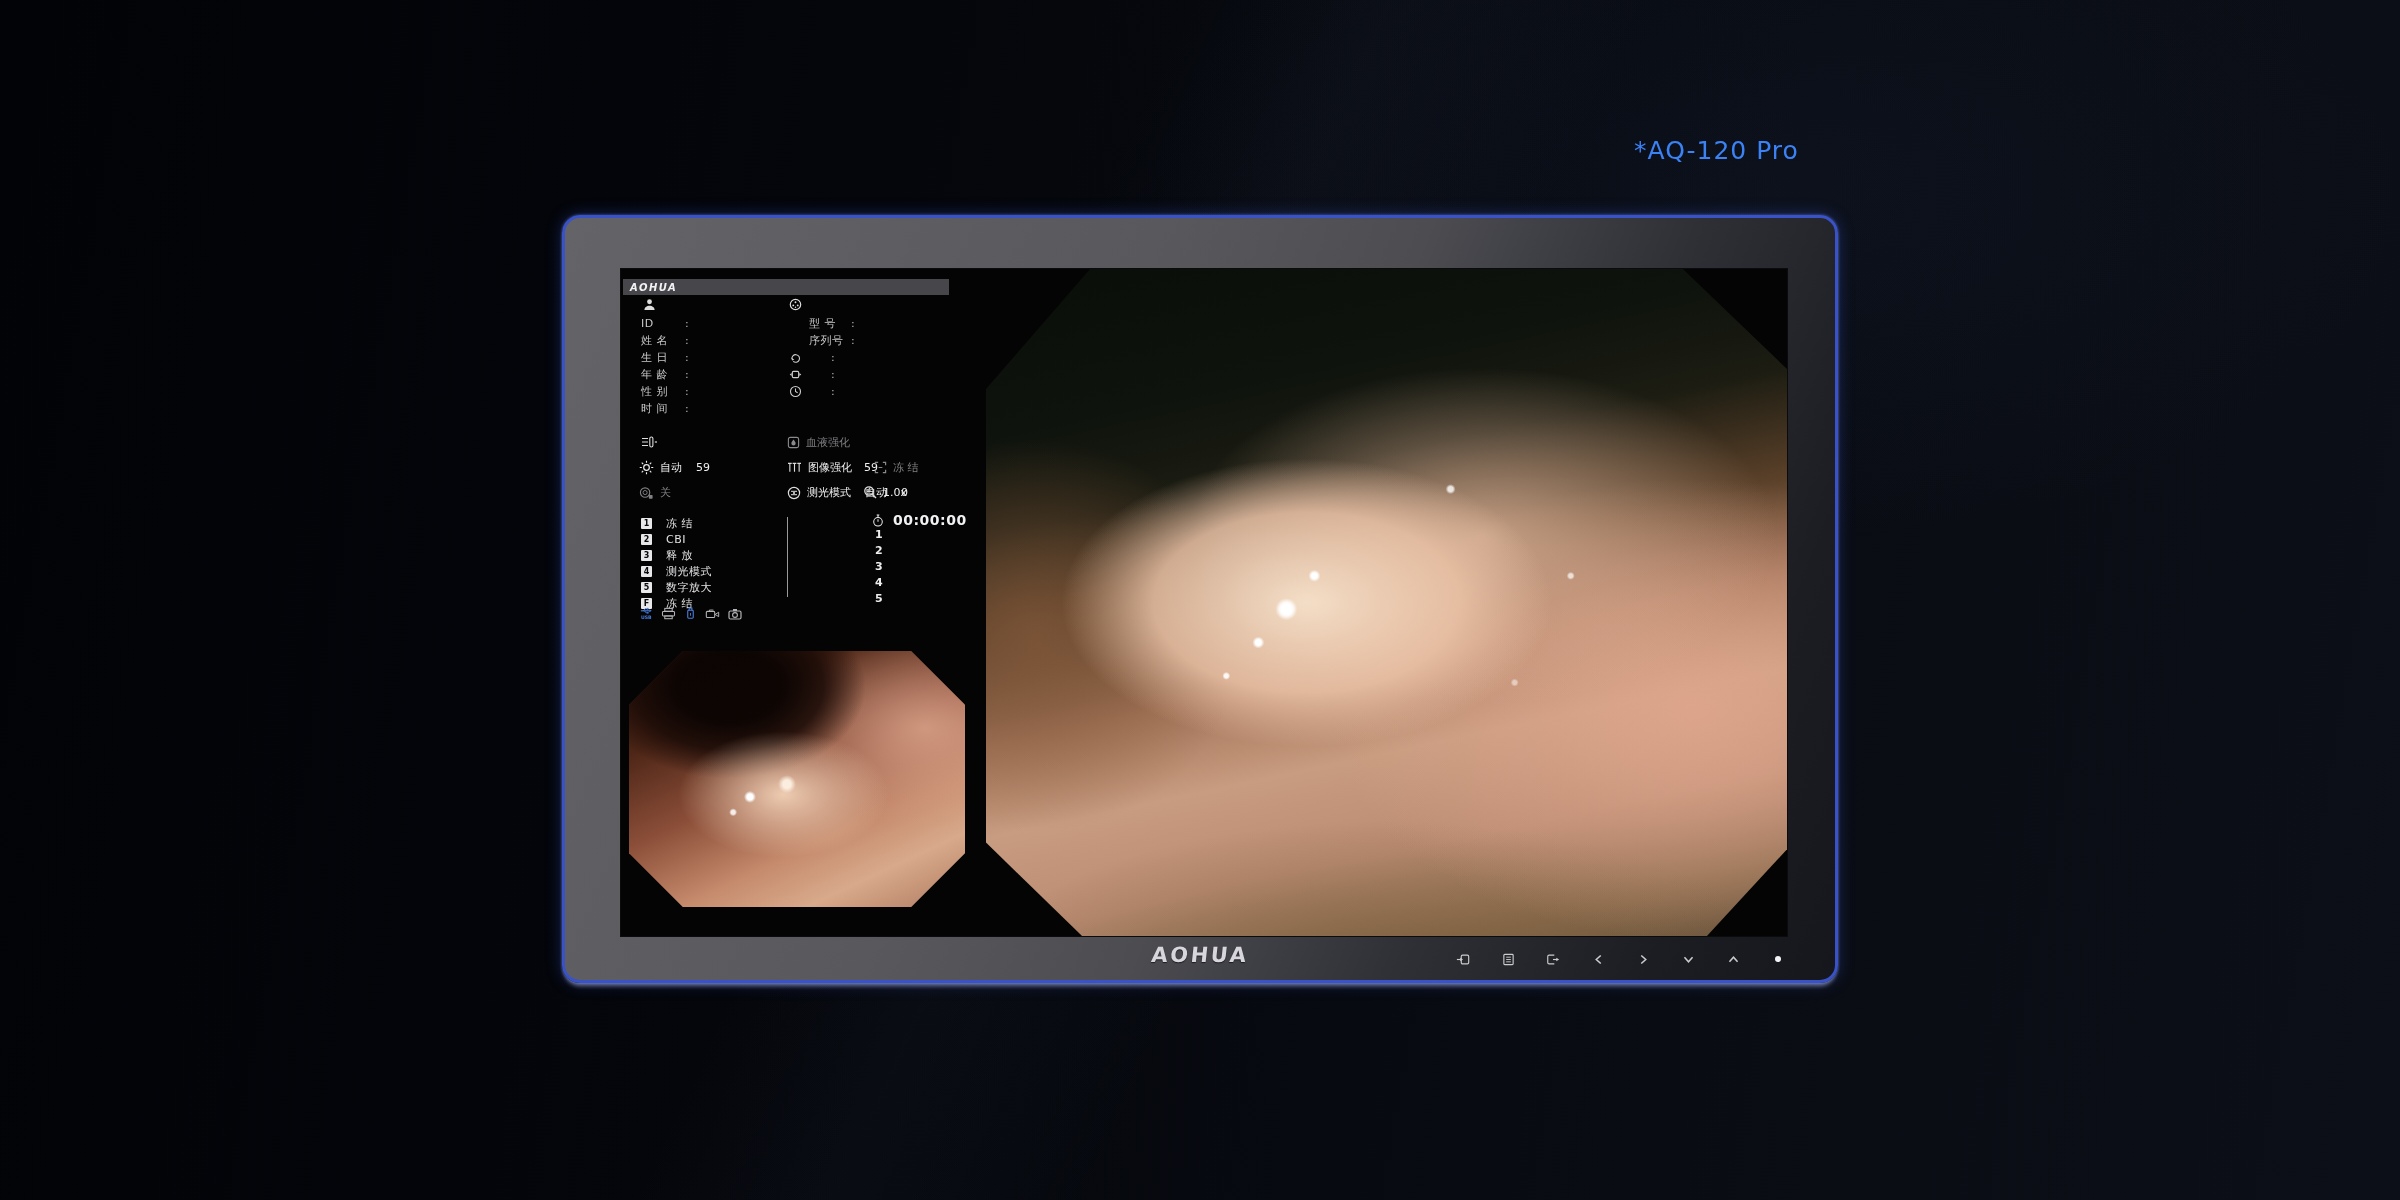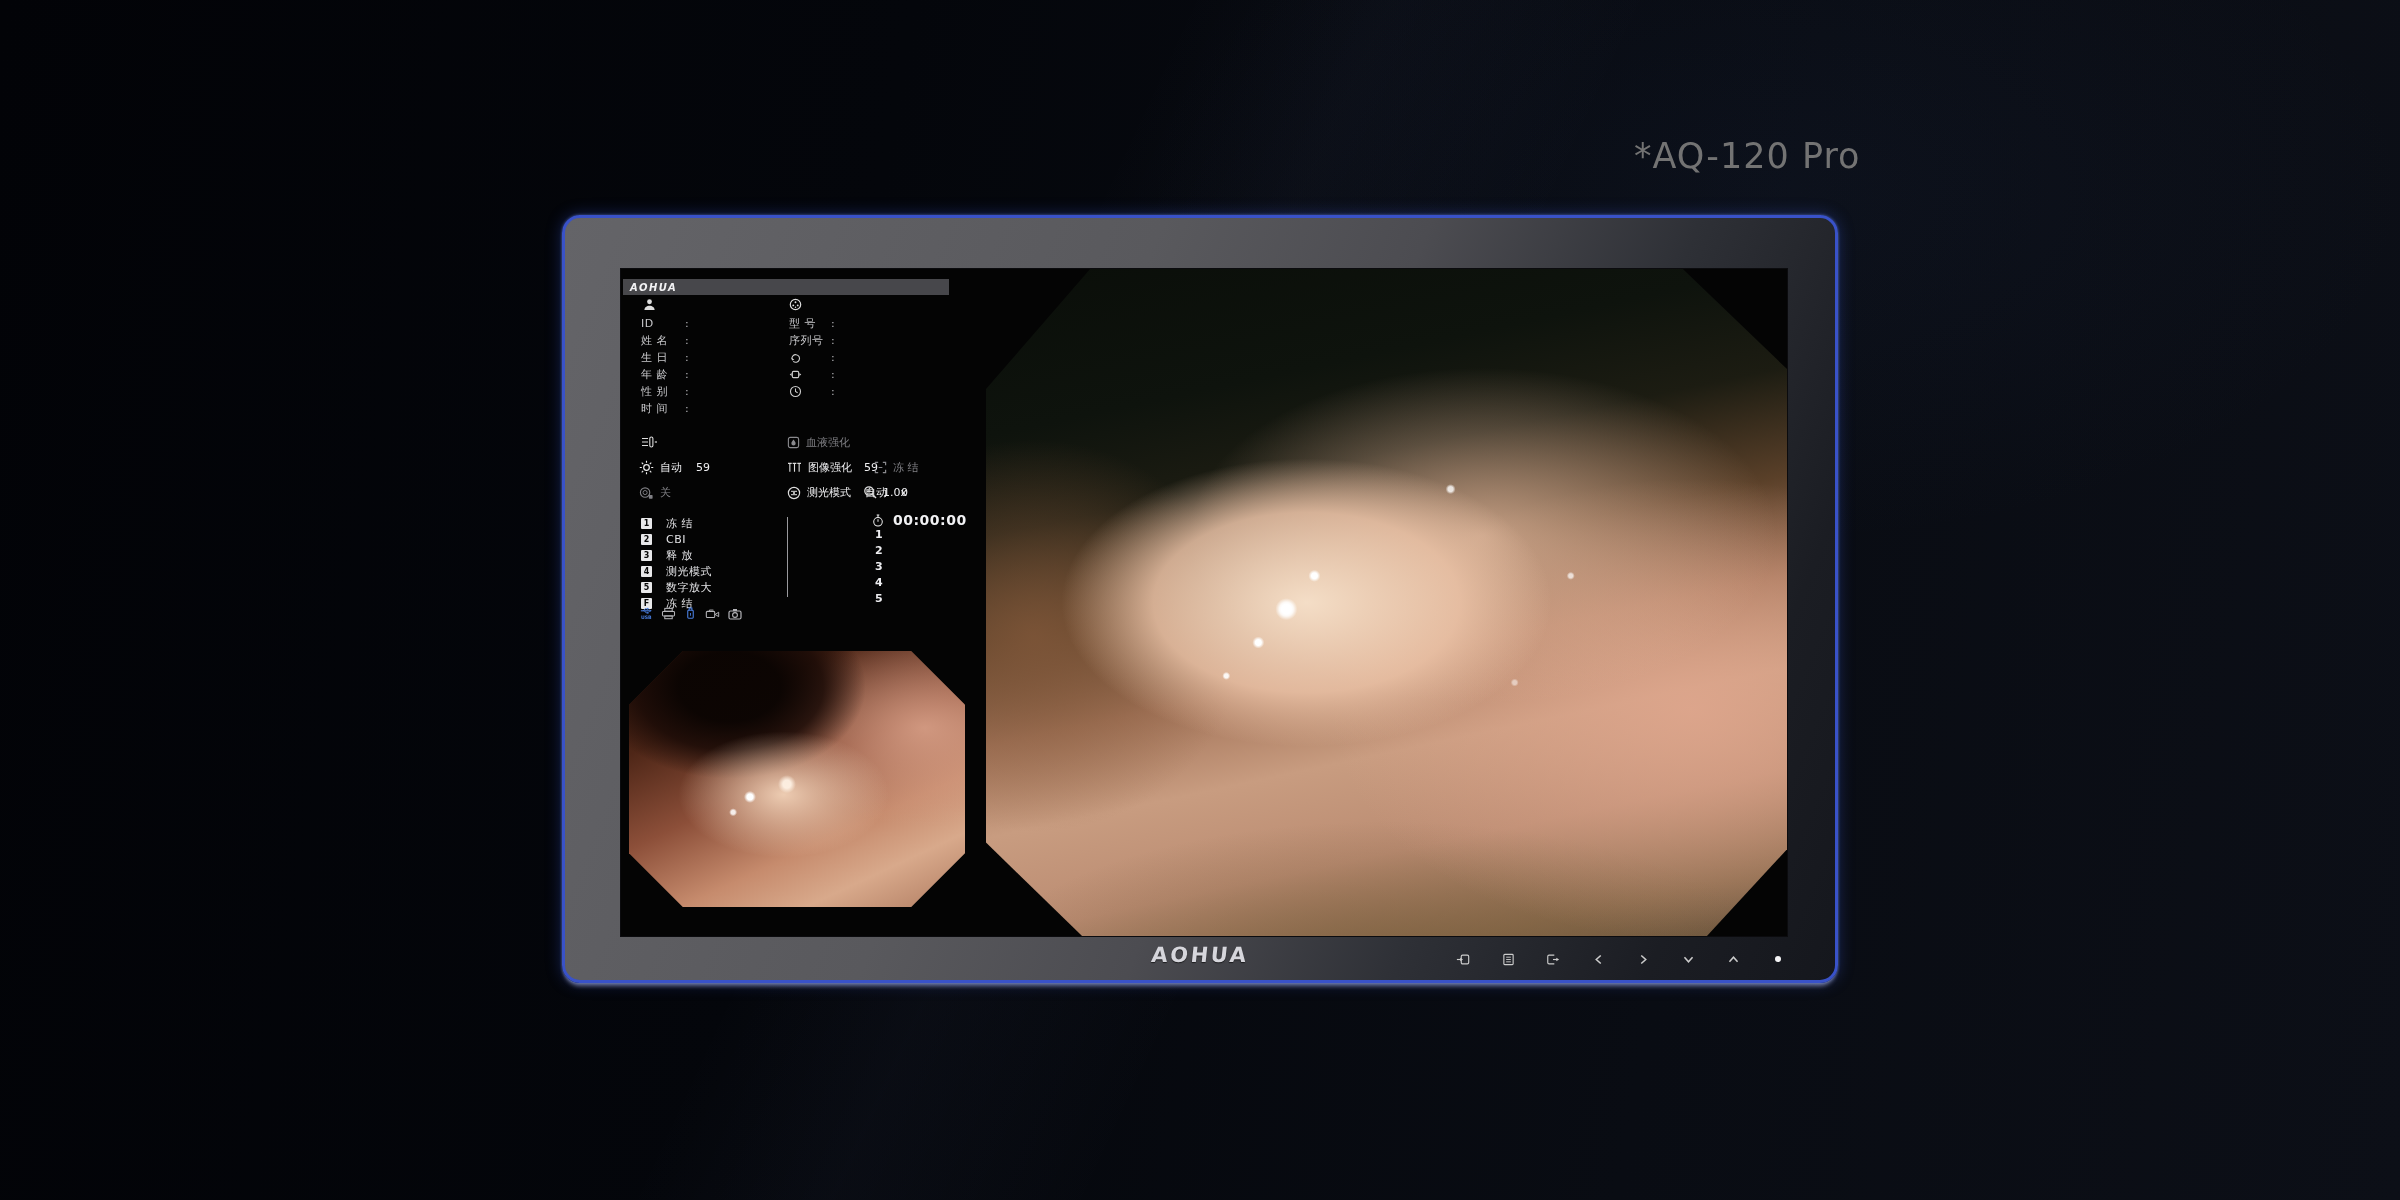--- a/index.html
+++ b/index.html
@@ -6,21 +6,21 @@
   body{
     width:2400px;height:1200px;position:relative;overflow:hidden;
     font-family:"DejaVu Sans",sans-serif;
     background:
       radial-gradient(ellipse 900px 500px at 74% 16%, rgba(45,65,110,0.10), transparent 70%),
       linear-gradient(115deg, transparent 40%, rgba(160,180,255,0.03) 47%, transparent 56%),
       linear-gradient(100deg,#020307 0%,#04060b 35%,#090c13 70%,#0c0f17 100%);
   }
   .model-label{
     position:absolute;left:1634px;top:136px;
-    font-size:35px;color:#737373;letter-spacing:1px;font-weight:400;
+    font-size:25px;color:#3b82f6;letter-spacing:1px;font-weight:400;
   }
   
   .monitor{
     position:absolute;left:562px;top:215px;width:1276px;height:768px;
     border:3px solid #3952c8;border-radius:18px;box-sizing:border-box;
     background:linear-gradient(112deg,#646468 0%,#59595d 38%,#4c4c51 55%,#2e3036 72%,#1b1d23 88%,#15171d 100%);
     box-shadow:0 0 16px rgba(60,95,230,0.35),0 0 3px rgba(130,160,255,0.55),
                0 5px 4px -2px rgba(205,210,242,0.5);
   }
   .screen{
@@ -37,21 +37,21 @@
   }
   .osd{position:absolute;left:0;top:0;width:365px;height:667px;color:#c9c9cc;font-size:11px;}
   .hdr-icon{position:absolute;top:29px;}
   .hdr-icon.person{left:22px;}
   .hdr-icon.scope{left:168px;}
   .pcol{position:absolute;top:46px;}
   .pcol.left{left:20px;width:140px;}
   .pcol.right{left:168px;width:150px;}
   .p-row{height:17px;display:flex;align-items:center;}
   .pcol.left .p-lbl{width:44px;letter-spacing:0.5px;}
-  .pcol.right .p-lbl{width:42px;letter-spacing:0.5px;}
+  .pcol.right .p-lbl{width:42px;letter-spacing:0.5px;margin-left:20px;}
   .p-ic{width:42px;display:flex;align-items:center;}
   .colon{color:#b9b9bd;}
   
   .set-item{position:absolute;display:flex;align-items:center;gap:6px;}
   .set-item .val{font-weight:normal;color:#f0f0f2;}
   .set-item .lbl{color:#e4e4e7;}
   .set-item.dim .lbl{color:#808085;}
   .s-r1{top:166px;} .s-r2{top:191px;} .s-r3{top:216px;}
   
   .fn-list{position:absolute;left:20px;top:246px;}

